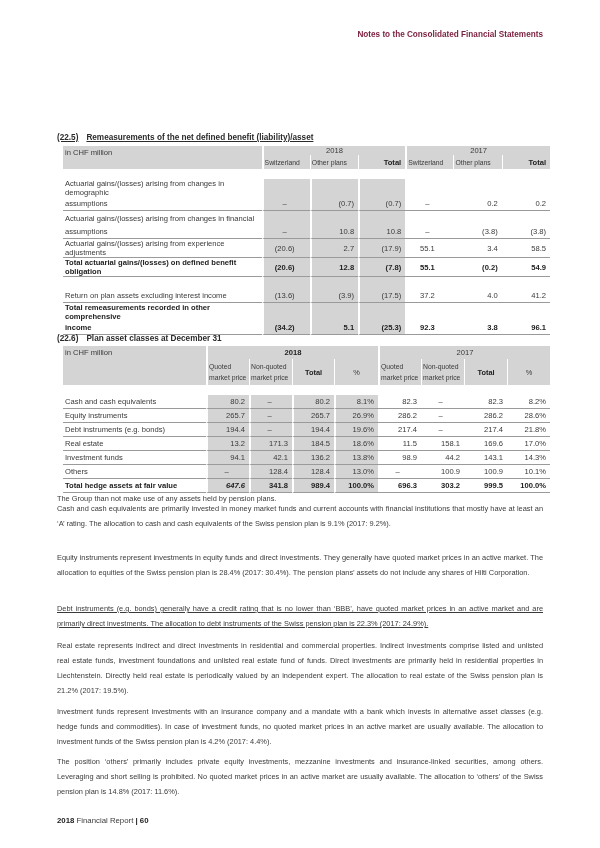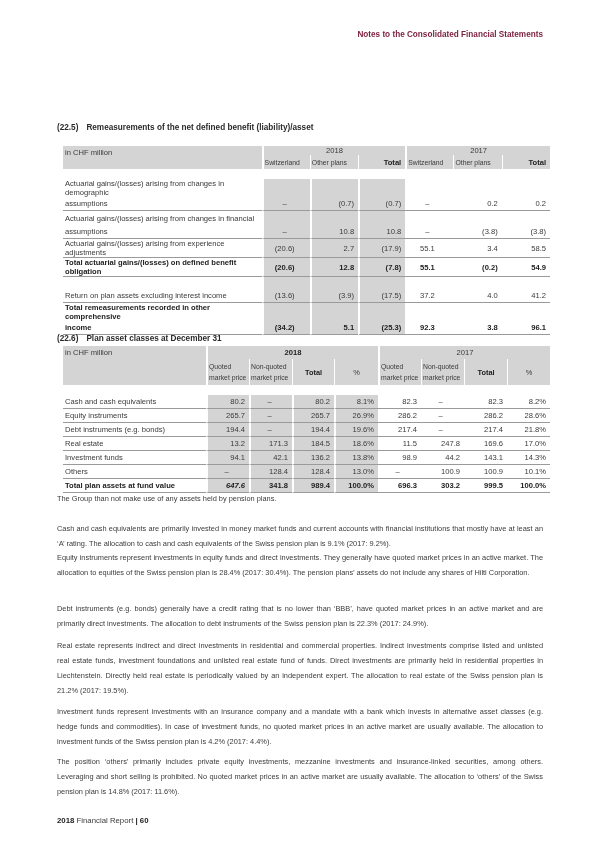--- a/index.html
+++ b/index.html
@@ -17,21 +17,21 @@
   .lbl { text-align: left; padding-left: 2px; }
   .para { position: absolute; left: 57px; width: 486px; font-size: 7.4px; line-height: 15px; color: #3a3a3a; text-align: justify; margin: 0; }
   .footer { position: absolute; left: 57px; top: 816px; font-size: 7.8px; color: #3a3a3a; }
   .footer b { color: #222; }
 </style>
 </head>
 <body>
 
 <div class="running-header">Notes to the Consolidated Financial Statements</div>
 
-<div class="sec-title" style="top:123px;">
+<div class="sec-title" style="top:133px;text-decoration:underline;">
   <span class="num">(22.5)</span><span>Remeasurements of the net defined benefit (liability)/asset</span>
 </div>
 
 <table style="top:146px; width:487px;">
   <colgroup>
     <col style="width:177px">
       <col style="width:43px">
       <col style="width:43px">
       <col style="width:42px">
       <col style="width:43px">
@@ -246,21 +246,21 @@
         <td class="num-cell">217.4</td>
         <td class="num-cell">21.8%</td>
       </tr>
       <tr class="bt" style="height: 14px;">
         <td class="lbl">Real estate</td>
         <td class="num-cell shade" style="border-left: 2px solid rgb(255, 255, 255);">13.2</td>
         <td class="num-cell shade" style="border-left: 2px solid rgb(255, 255, 255);">171.3</td>
         <td class="num-cell shade" style="border-left: 2px solid rgb(255, 255, 255);">184.5</td>
         <td class="num-cell shade" style="border-left: 2px solid rgb(255, 255, 255);">18.6%</td>
         <td class="num-cell">11.5</td>
-        <td class="num-cell">247.8</td>
+        <td class="num-cell">158.1</td>
         <td class="num-cell">169.6</td>
         <td class="num-cell">17.0%</td>
       </tr>
       <tr class="bt" style="height: 14px;">
         <td class="lbl">Investment funds</td>
         <td class="num-cell shade" style="border-left: 2px solid rgb(255, 255, 255);">94.1</td>
         <td class="num-cell shade" style="border-left: 2px solid rgb(255, 255, 255);">42.1</td>
         <td class="num-cell shade" style="border-left: 2px solid rgb(255, 255, 255);">136.2</td>
         <td class="num-cell shade" style="border-left: 2px solid rgb(255, 255, 255);">13.8%</td>
         <td class="num-cell">98.9</td>
@@ -273,37 +273,37 @@
         <td class="num-cell shade" style="border-left: 2px solid rgb(255, 255, 255); text-align: center;">–</td>
         <td class="num-cell shade" style="border-left: 2px solid rgb(255, 255, 255);">128.4</td>
         <td class="num-cell shade" style="border-left: 2px solid rgb(255, 255, 255);">128.4</td>
         <td class="num-cell shade" style="border-left: 2px solid rgb(255, 255, 255);">13.0%</td>
         <td class="num-cell" style="text-align: center;">–</td>
         <td class="num-cell">100.9</td>
         <td class="num-cell">100.9</td>
         <td class="num-cell">10.1%</td>
       </tr>
       <tr class="bt" style="height: 14px;">
-        <td class="lbl bold">Total plan assets at fund value</td>
+        <td class="lbl bold">Total hedge assets at fair value</td>
         <td class="num-cell shade bold" style="border-left: 2px solid rgb(255, 255, 255); font-style: italic;">647.6</td>
         <td class="num-cell shade bold" style="border-left: 2px solid rgb(255, 255, 255);">341.8</td>
         <td class="num-cell shade bold" style="border-left: 2px solid rgb(255, 255, 255);">989.4</td>
         <td class="num-cell shade bold" style="border-left: 2px solid rgb(255, 255, 255);">100.0%</td>
         <td class="num-cell bold">696.3</td>
         <td class="num-cell bold">303.2</td>
         <td class="num-cell bold">999.5</td>
         <td class="num-cell bold">100.0%</td>
       </tr>
     </tbody>
 </table>
 
 <p class="para" style="top:491px;">The Group than not make use of any assets held by pension plans.</p>
-<p class="para" style="top:521px;">Cash and cash equivalents are primarily invested in money market funds and current accounts with financial institutions that mostly have at least an ‘A’ rating. The allocation to cash and cash equivalents of the Swiss pension plan is 9.1% (2017: 9.2%).</p>
+<p class="para" style="top:501px;">Cash and cash equivalents are primarily invested in money market funds and current accounts with financial institutions that mostly have at least an ‘A’ rating. The allocation to cash and cash equivalents of the Swiss pension plan is 9.1% (2017: 9.2%).</p>
 <p class="para" style="top:550px;">Equity instruments represent investments in equity funds and direct investments. They generally have quoted market prices in an active market. The allocation to equities of the Swiss pension plan is 28.4% (2017: 30.4%). The pension plans’ assets do not include any shares of Hilti Corporation.</p>
-<p class="para" style="top:601px;">Debt instruments (e.g. bonds) generally have a credit rating that is no lower than ‘BBB’, have quoted market prices in an active market and are primarily direct investments. The allocation to debt instruments of the Swiss pension plan is 22.3% (2017: 24.9%).</p>
+<p class="para" style="top:601px;text-decoration:underline;">Debt instruments (e.g. bonds) generally have a credit rating that is no lower than ‘BBB’, have quoted market prices in an active market and are primarily direct investments. The allocation to debt instruments of the Swiss pension plan is 22.3% (2017: 24.9%).</p>
 <p class="para" style="top:638px;">Real estate represents indirect and direct investments in residential and commercial properties. Indirect investments comprise listed and unlisted real estate funds, investment foundations and unlisted real estate fund of funds. Direct investments are primarily held in residential properties in Liechtenstein. Directly held real estate is periodically valued by an independent expert. The allocation to real estate of the Swiss pension plan is 21.2% (2017: 19.5%).</p>
 <p class="para" style="top:704px;">Investment funds represent investments with an insurance company and a mandate with a bank which invests in alternative asset classes (e.g. hedge funds and commodities). In case of investment funds, no quoted market prices in an active market are usually available. The allocation to investment funds of the Swiss pension plan is 4.2% (2017: 4.4%).</p>
 <p class="para" style="top:754px;">The position ‘others’ primarily includes private equity investments, mezzanine investments and insurance-linked securities, among others. Leveraging and short selling is prohibited. No quoted market prices in an active market are usually available. The allocation to ‘others’ of the Swiss pension plan is 14.8% (2017: 11.6%).</p>
 
 <div class="footer">
   <b>2018</b>
   <span>Financial Report</span>
   <b>|</b>
   <b>60</b>
 </div>

